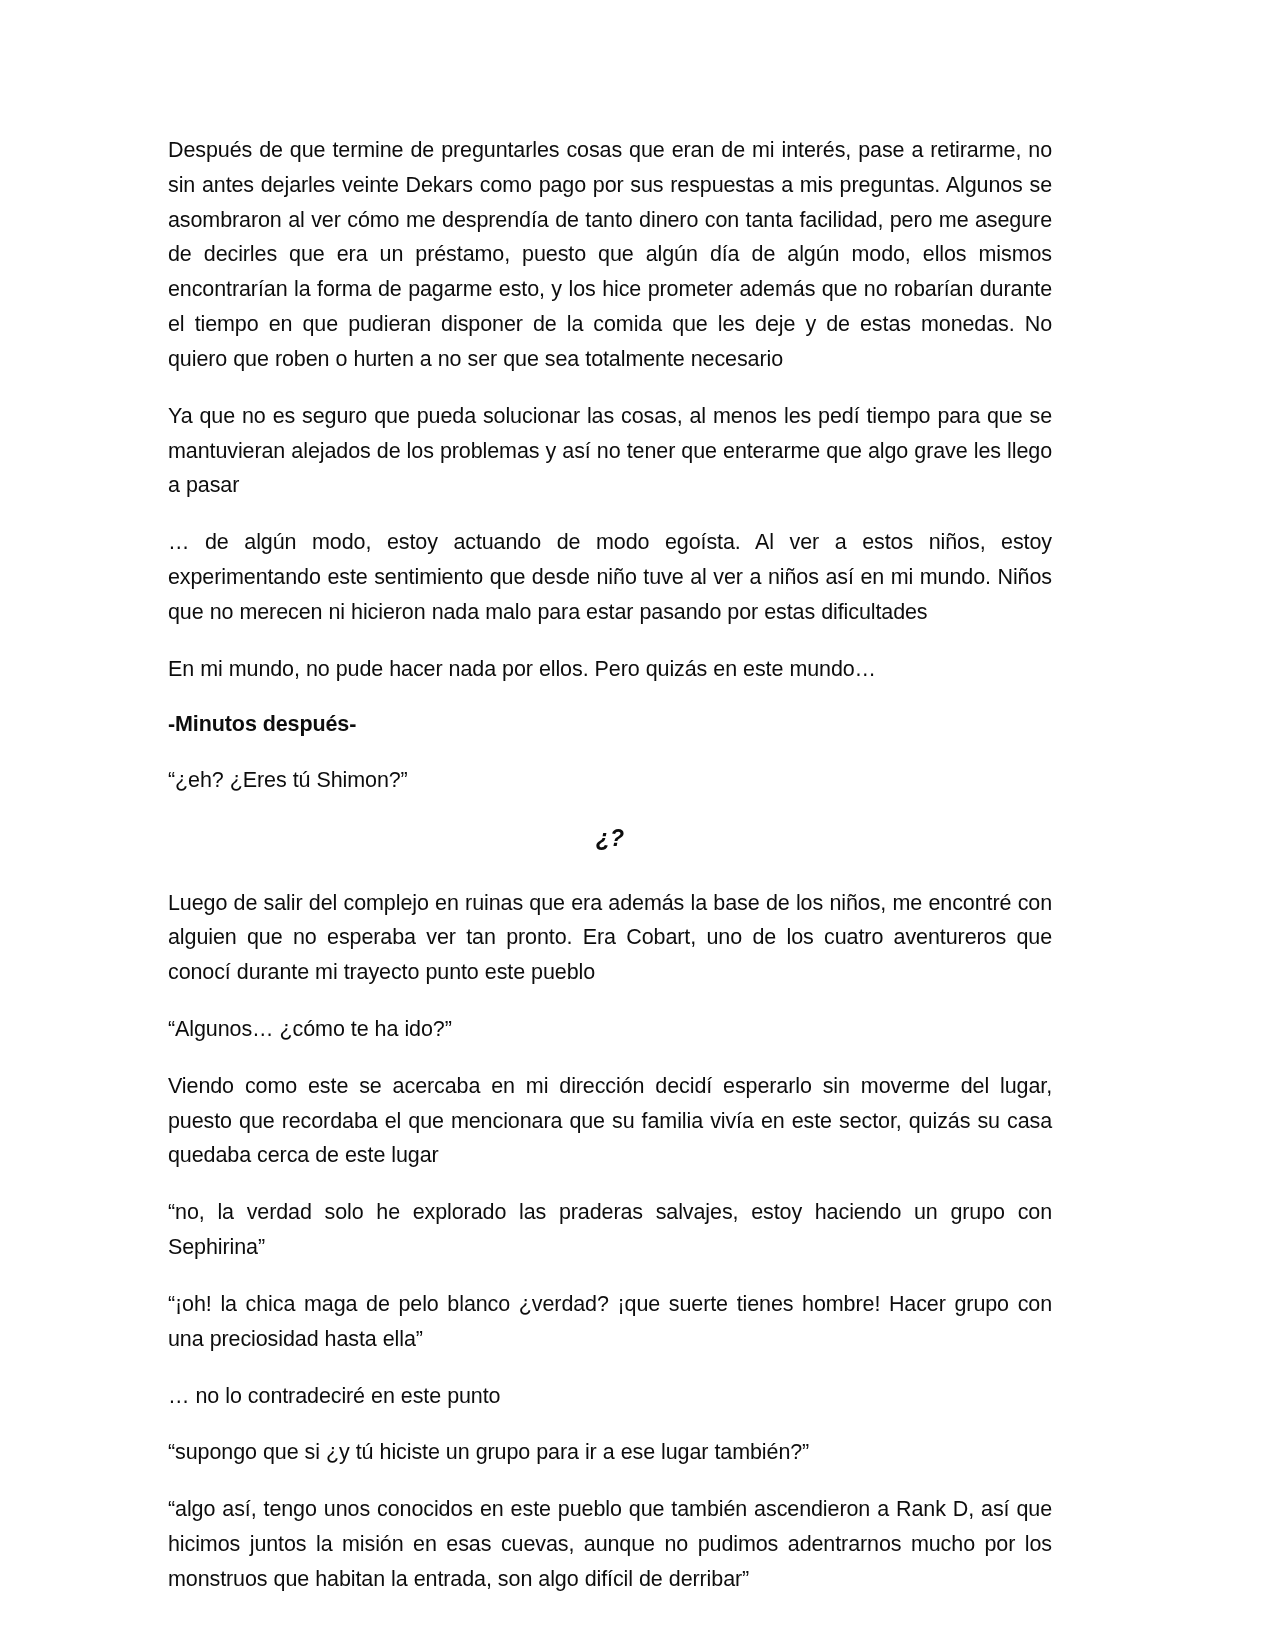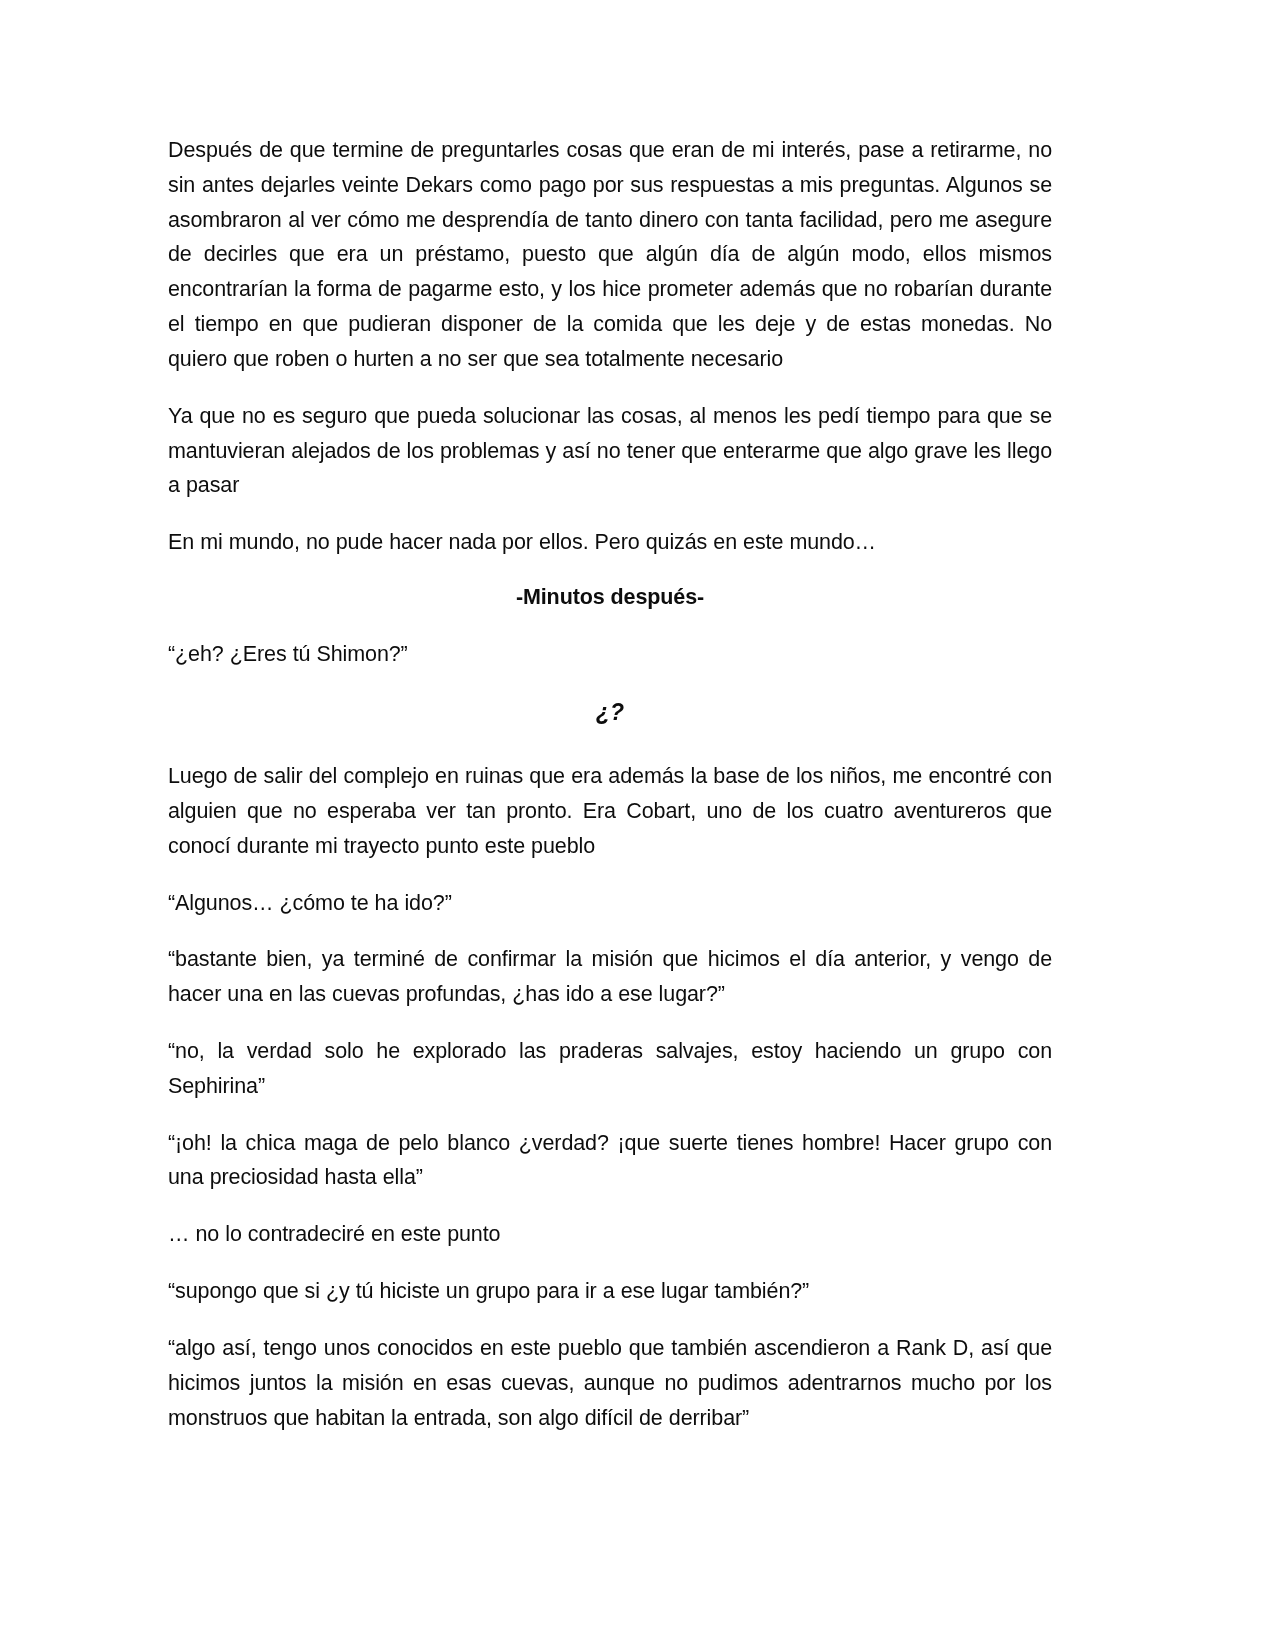--- a/index.html
+++ b/index.html
@@ -38,21 +38,21 @@
     -webkit-hyphens: none;
     hyphens: none;
   }
   p.body-par:last-child {
     margin-bottom: 0;
   }
   p.centered-heading {
     margin: 0 0 22px 0;
     font-size: 21.5px;
     line-height: 1.62;
-    text-align: center;
+    text-align: left;
     font-weight: bold;
     letter-spacing: -0.1px;
   }
   p.centered-symbol {
     margin: 22px 0 28px 0;
     font-size: 23px;
     line-height: 1.62;
     text-align: center;
     font-weight: bold;
     font-style: italic;
@@ -65,35 +65,36 @@
 </head>
 <body>
 
 <div class="page">
   <div class="content">
 
     <p class="body-par">Después de que termine de preguntarles cosas que eran de mi interés, pase a retirarme, no sin antes dejarles veinte Dekars como pago por sus respuestas a mis preguntas. Algunos se asombraron al ver cómo me desprendía de tanto dinero con tanta facilidad, pero me asegure de decirles que era un préstamo, puesto que algún día de algún modo, ellos mismos encontrarían la forma de pagarme esto, y los hice prometer además que no robarían durante el tiempo en que pudieran disponer de la comida que les deje y de estas monedas. No quiero que roben o hurten a no ser que sea totalmente necesario</p>
 
     <p class="body-par">Ya que no es seguro que pueda solucionar las cosas, al menos les pedí tiempo para que se mantuvieran alejados de los problemas y así no tener que enterarme que algo grave les llego a pasar</p>
 
+    <p class="body-par">… de algún modo, estoy actuando de modo egoísta. Al ver a estos niños, estoy experimentando este sentimiento que desde niño tuve al ver a niños así en mi mundo. Niños que no merecen ni hicieron nada malo para estar pasando por estas dificultades</p>
 
     <p class="body-par tight">En mi mundo, no pude hacer nada por ellos. Pero quizás en este mundo…</p>
 
     <p class="centered-heading">-Minutos después-</p>
 
     <p class="body-par tight">“¿eh? ¿Eres tú Shimon?”</p>
 
     <p class="centered-symbol">¿?</p>
 
     <p class="body-par">Luego de salir del complejo en ruinas que era además la base de los niños, me encontré con alguien que no esperaba ver tan pronto. Era Cobart, uno de los cuatro aventureros que conocí durante mi trayecto punto este pueblo</p>
 
     <p class="body-par">“Algunos… ¿cómo te ha ido?”</p>
 
+    <p class="body-par">Viendo como este se acercaba en mi dirección decidí esperarlo sin moverme del lugar, puesto que recordaba el que mencionara que su familia vivía en este sector, quizás su casa quedaba cerca de este lugar</p>
 
-    <p class="body-par">“bastante bien, ya terminé de confirmar la misión que hicimos el día anterior, y vengo de hacer una en las cuevas profundas, ¿has ido a ese lugar?”</p>
 
     <p class="body-par">“no, la verdad solo he explorado las praderas salvajes, estoy haciendo un grupo con Sephirina”</p>
 
     <p class="body-par">“¡oh! la chica maga de pelo blanco ¿verdad? ¡que suerte tienes hombre! Hacer grupo con una preciosidad hasta ella”</p>
 
     <p class="body-par">… no lo contradeciré en este punto</p>
 
     <p class="body-par">“supongo que si ¿y tú hiciste un grupo para ir a ese lugar también?”</p>
 
     <p class="body-par"> “algo así, tengo unos conocidos en este pueblo que también ascendieron a Rank D, así que hicimos juntos la misión en esas cuevas, aunque no pudimos adentrarnos mucho por los monstruos que habitan la entrada, son algo difícil de derribar”</p>

